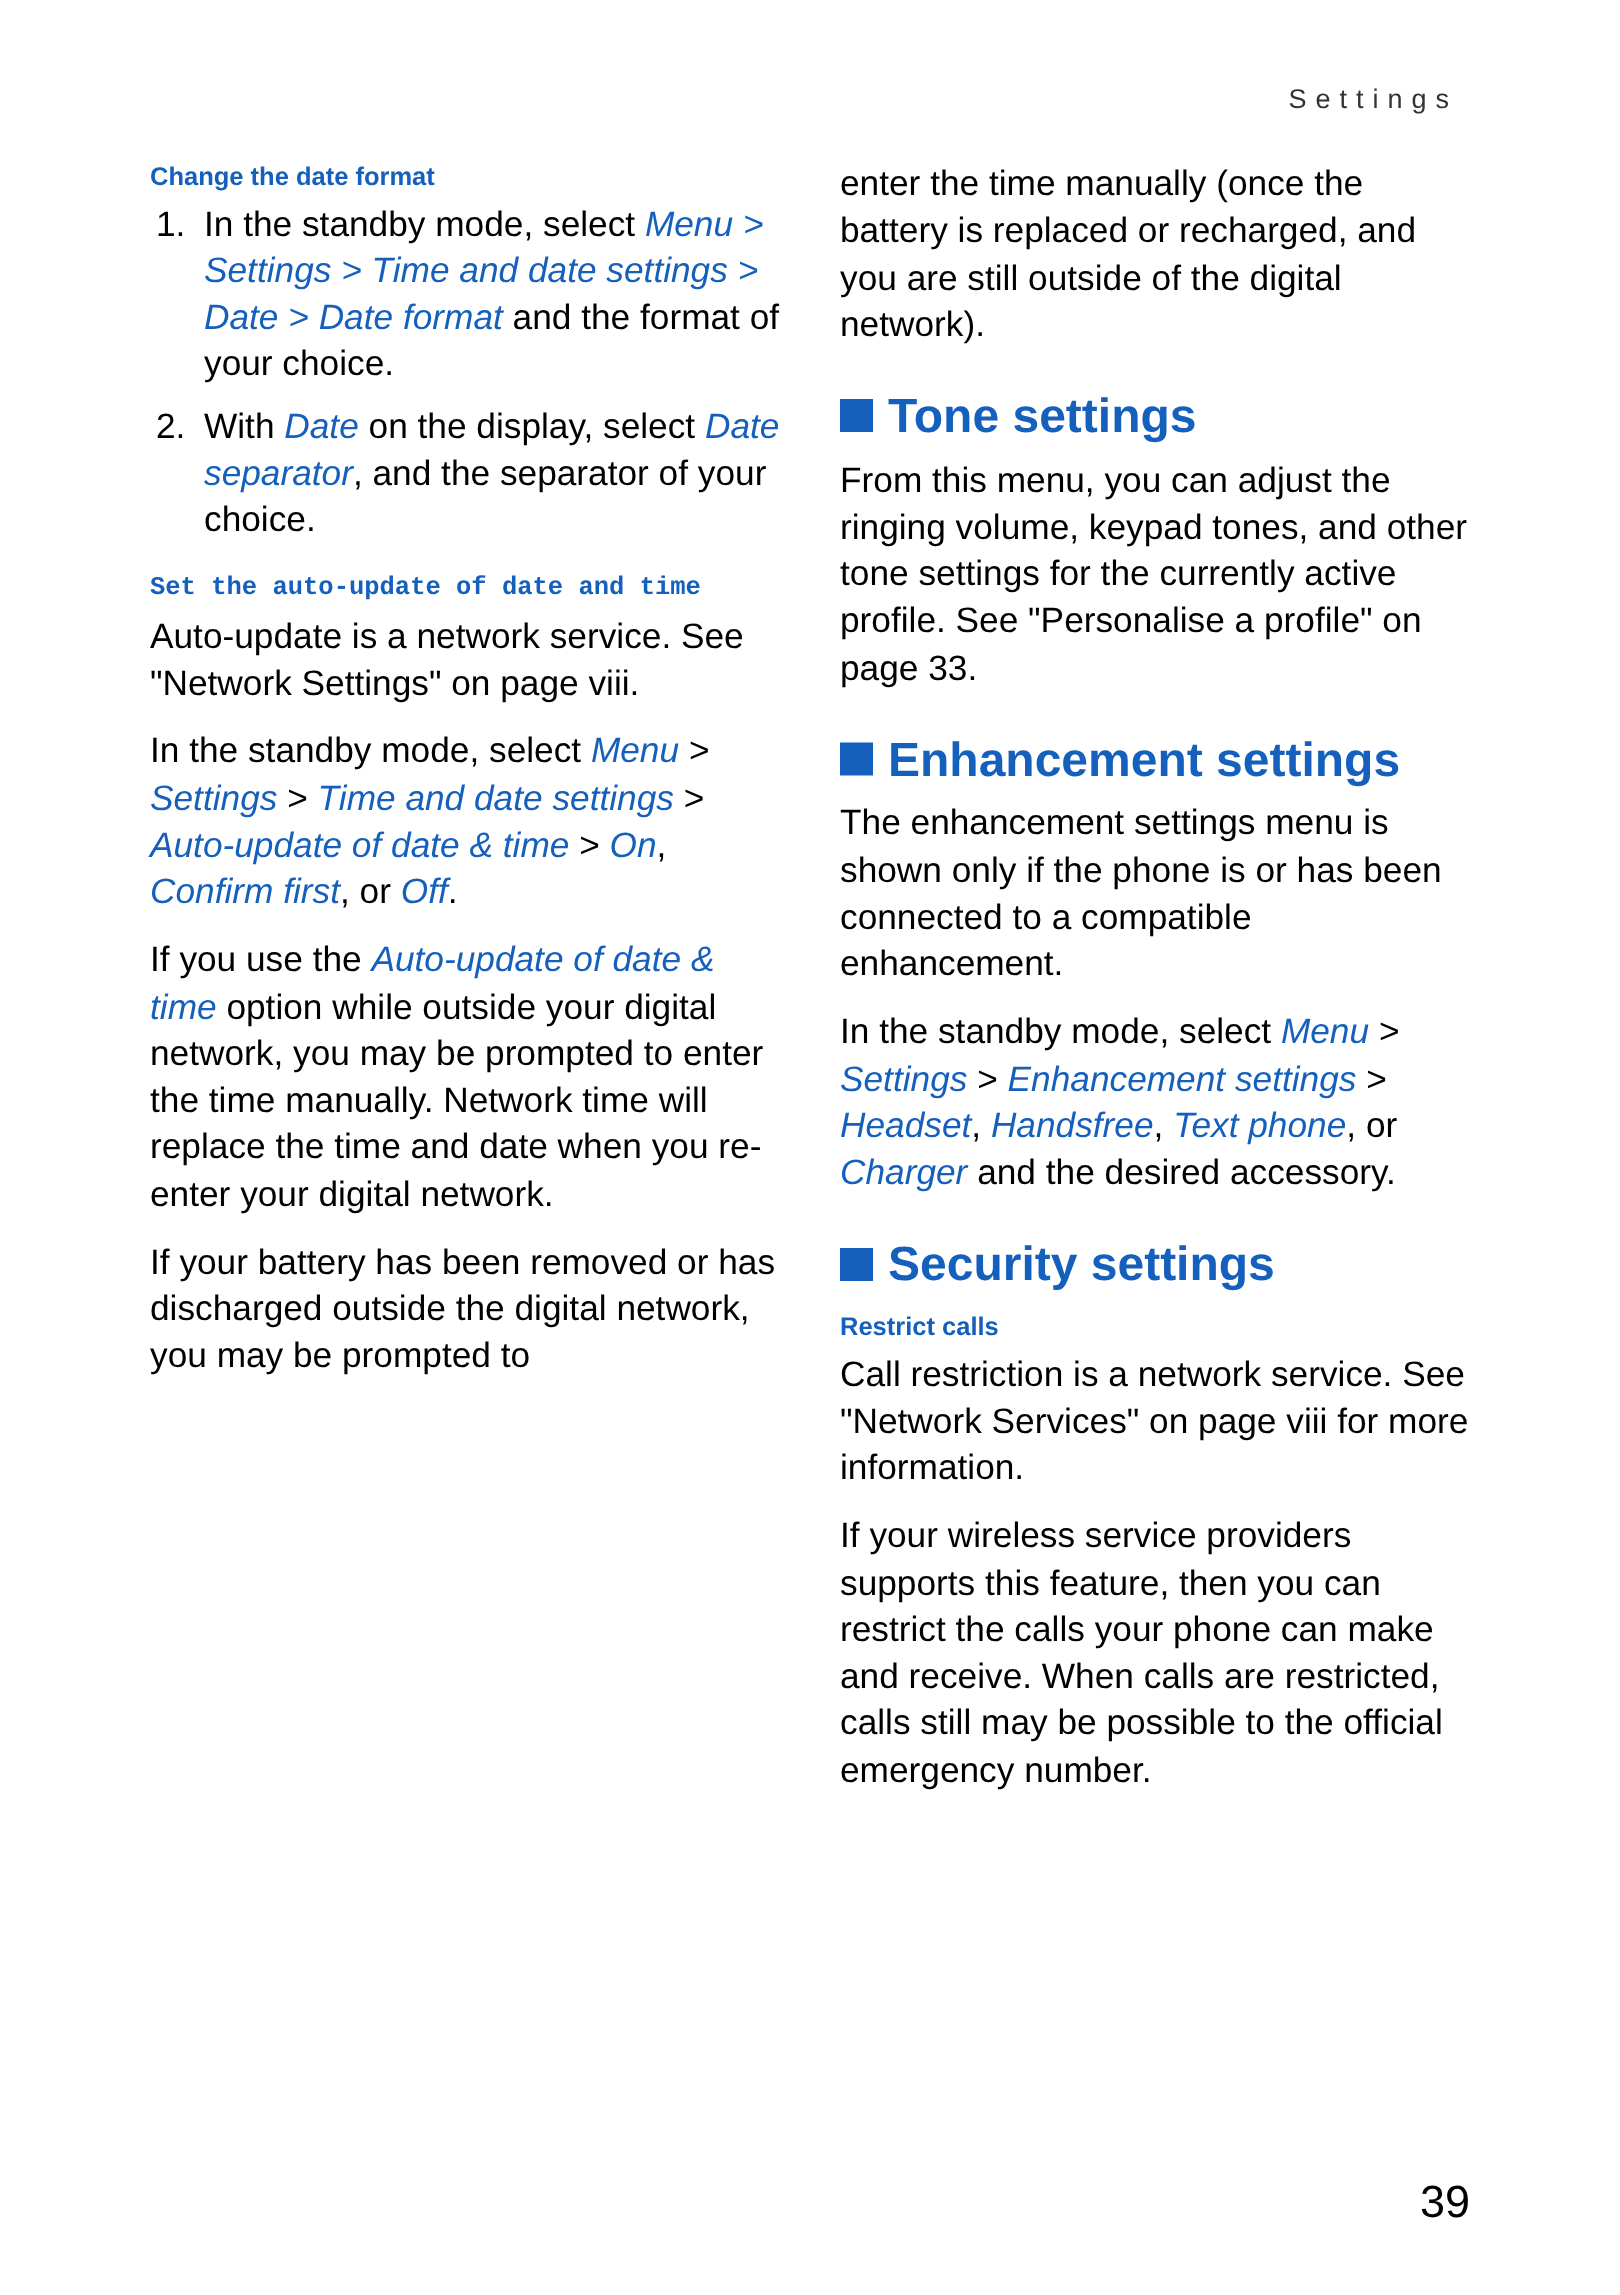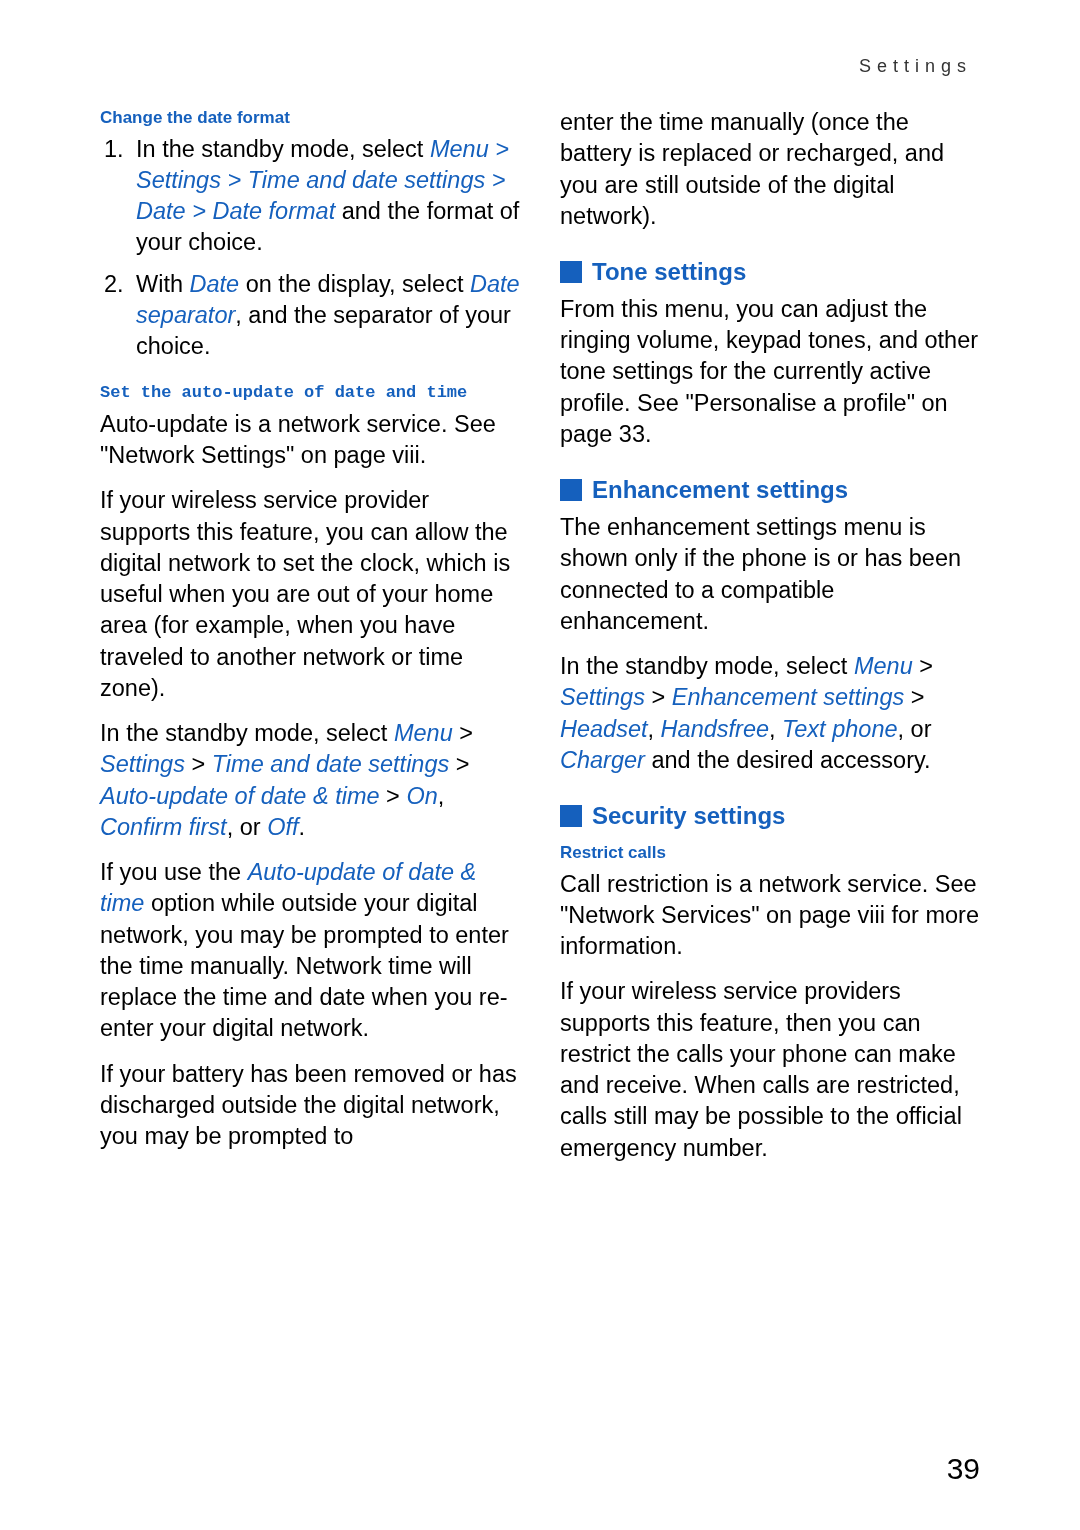--- a/index.html
+++ b/index.html
@@ -33,21 +33,21 @@
   }
   .h3 {
     color: #1560bd;
     font-weight: 600;
     font-size: 17px;
     margin-bottom: 4px;
   }
   .h2 {
     color: #1560bd;
     font-weight: 700;
-    font-size: 24px;
+    font-size: 32px;
     margin-top: 24px;
     margin-bottom: 6px;
     display: flex;
     align-items: center;
     text-align: right;
   }
   .h2 .square {
     display: inline-block;
     width: 22px;
     height: 22px;
@@ -100,21 +100,20 @@
         <li>
           <span>In the standby mode, select </span><span class="nav">Menu &gt; Settings &gt; Time and date settings &gt; Date &gt; Date format</span><span> and the format of your choice.</span>
         </li>
         <li>
           <span>With </span><span class="nav">Date</span><span> on the display, select </span><span class="nav">Date separator</span><span>, and the separator of your choice.</span>
         </li>
       </ol>
 
       <div class="h3 mt">Set the auto-update of date and time</div>
       <p>Auto-update is a network service. See "Network Settings" on page viii.</p>
-      <p>If your wireless service provider supports this feature, you can allow the digital network to set the clock, which is useful when you are out of your home area (for example, when you have traveled to another network or time zone).</p>
       <p>
         <span>In the standby mode, select </span><span class="nav">Menu</span><span> &gt; </span><span class="nav">Settings</span><span> &gt; </span><span class="nav">Time and date settings</span><span> &gt; </span><span class="nav">Auto-update of date &amp; time</span><span> &gt; </span><span class="nav">On</span><span>, </span><span class="nav">Confirm first</span><span>, or </span><span class="nav">Off</span><span>.</span>
       </p>
       <p>
         <span>If you use the </span><span class="nav">Auto-update of date &amp; time</span><span> option while outside your digital network, you may be prompted to enter the time manually. Network time will replace the time and date when you re-enter your digital network.</span>
       </p>
       <p>If your battery has been removed or has discharged outside the digital network, you may be prompted to</p>
     </div>
 
     <div class="col">

